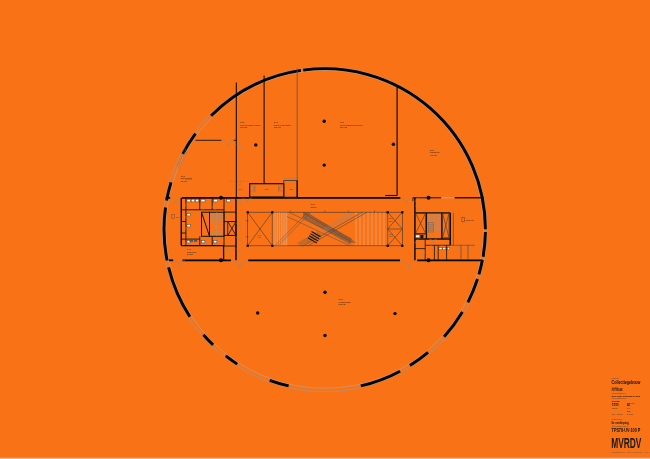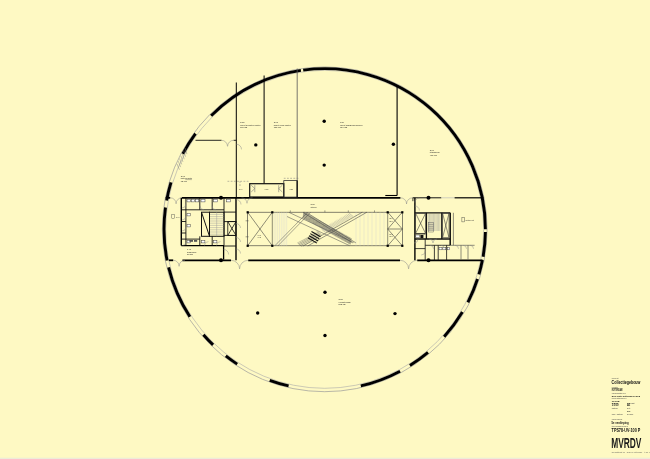--- a/index.html
+++ b/index.html
@@ -1,16 +1,16 @@
 <!DOCTYPE html>
 <html><head>
 <meta charset="utf-8">
 <style>
 html,body{margin:0;padding:0;background:#fff;}
-#page{position:relative;width:650px;height:459px;background:#fef9c3;overflow:hidden;
+#page{position:relative;width:650px;height:459px;background:#f97316;overflow:hidden;
 font-family:"Liberation Sans",sans-serif;}
 svg{position:absolute;left:0;top:0;}
 </style>
 </head>
 <body>
 
 <div id="page">
 <svg width="650" height="459" viewBox="0 0 650 459">
 
 <circle cx="324.7" cy="229.3" r="162.4" fill="none" stroke="#999" stroke-width="0.7"></circle>

